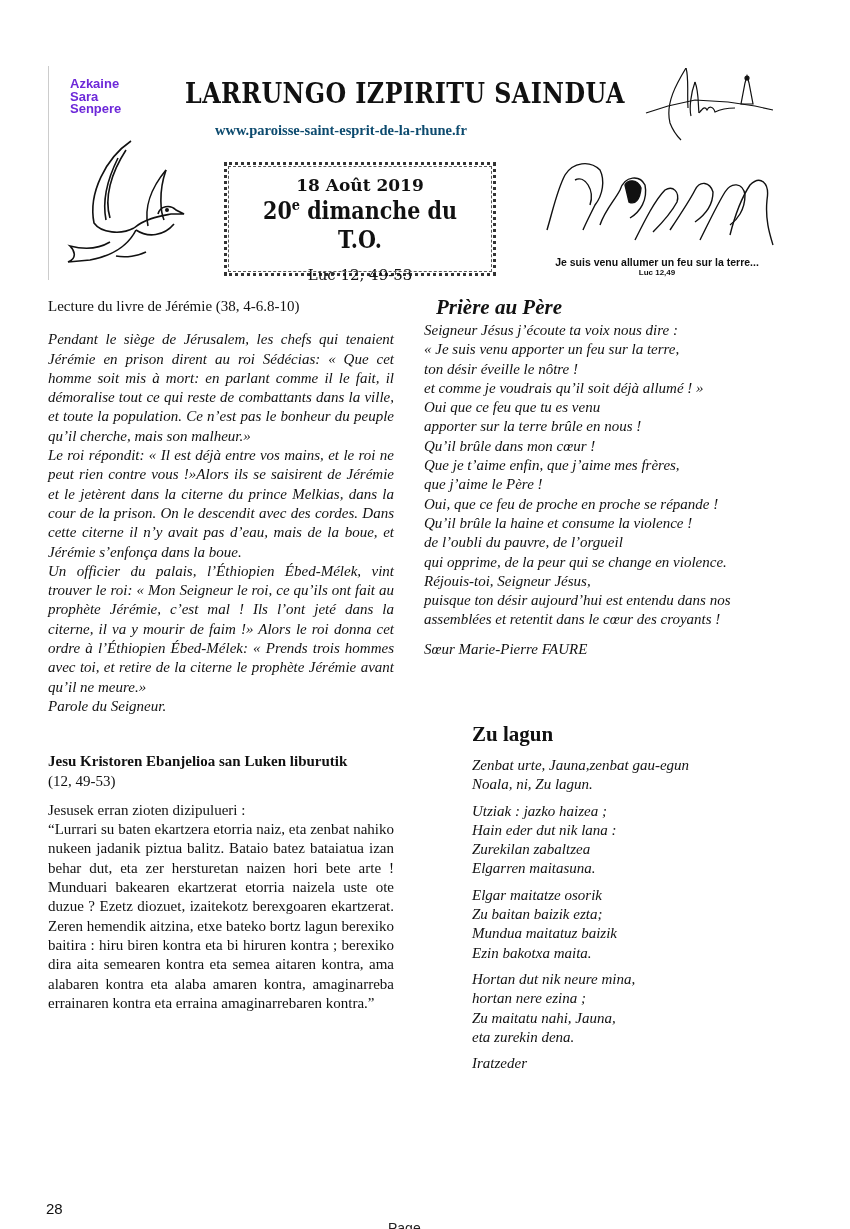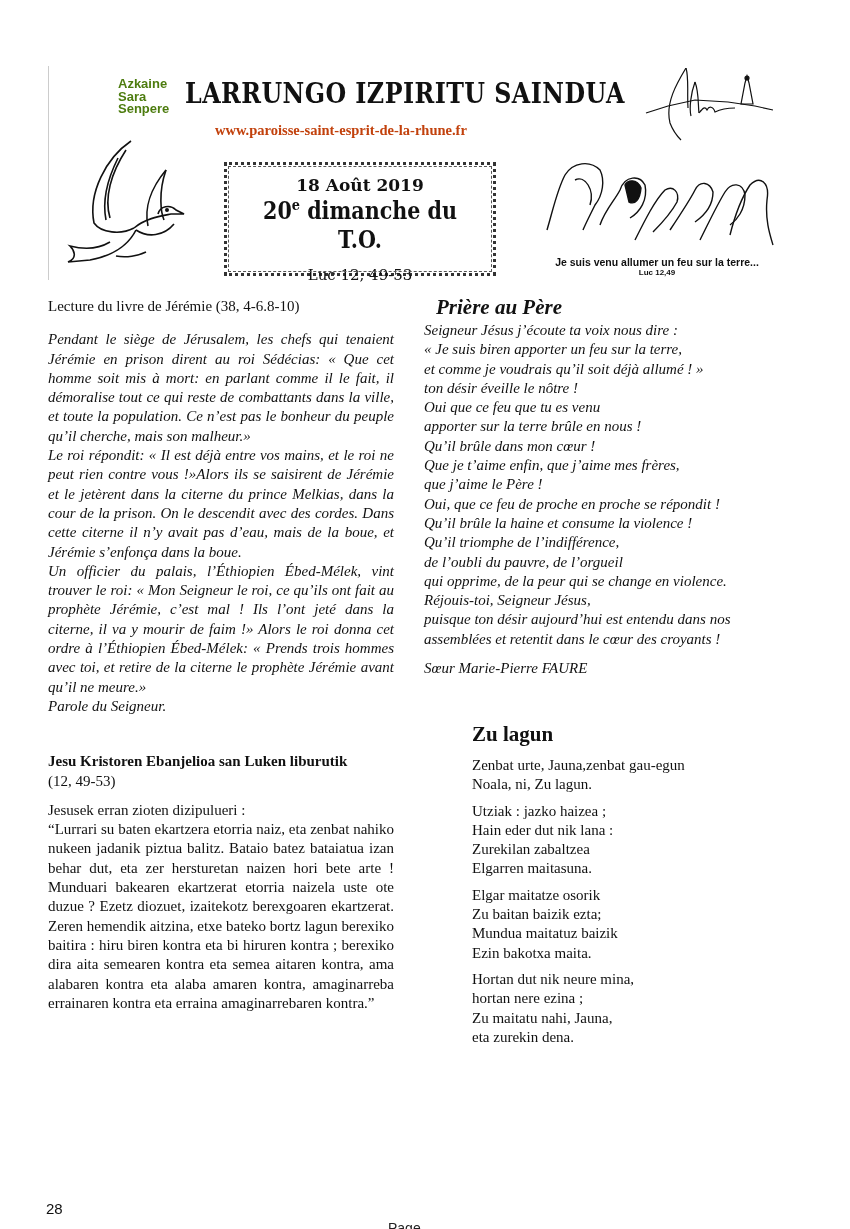--- a/index.html
+++ b/index.html
@@ -1,24 +1,24 @@
 <!DOCTYPE html>
 <html><head>
 <meta charset="utf-8">
 <style>
   html, body { margin: 0; padding: 0; background: #fff; }
   body { width: 850px; height: 1229px; position: relative; overflow: hidden; color: #111; font-family: "Liberation Serif", serif; }
   .abs { position: absolute; }
 
   
   .banner { left: 48px; top: 66px; width: 730px; height: 214px; border-left: 1px solid #ccc; }
-  .parishes { left: 70px; top: 78px; font-family: "Liberation Sans", sans-serif; font-weight: bold; font-size: 13px; line-height: 12px; color: #4d7c0f; margin-left: 48px; }
+  .parishes { left: 70px; top: 78px; font-family: "Liberation Sans", sans-serif; font-weight: bold; font-size: 13px; line-height: 12px; color: #6d28d9; }
   .parishes div { height: 12.5px; }
   .title { left: 185px; top: 78px; font-family: "DejaVu Serif", serif; font-weight: bold; font-size: 27px; letter-spacing: 0.5px; transform: scaleX(0.88); transform-origin: left; color: #111; }
-  .website { left: 215px; top: 122px; font-family: "Liberation Serif", serif; font-weight: bold; font-size: 14.5px; color: #c2410c; }
+  .website { left: 215px; top: 122px; font-family: "Liberation Serif", serif; font-weight: bold; font-size: 14.5px; color: #0c4a6e; }
   .datebox { left: 224px; top: 162px; width: 266px; height: 108px; border: 3px dotted #333; outline: 1px dashed #555; outline-offset: -5px; text-align: center; }
   .datebox .d1 { font-family: "DejaVu Serif", serif; font-weight: bold; font-size: 17px; margin-top: 10px; }
   .datebox .d2 { font-family: "DejaVu Serif", serif; font-weight: bold; font-size: 24px; margin-top: 1px; transform: scaleX(0.86); }
   .datebox .d2 sup { font-size: 15px; }
   .datebox .d3 { font-family: "DejaVu Serif", serif; font-weight: normal; font-size: 15px; margin-top: 12px; }
   .dove { left: 66px; top: 138px; }
   .church { left: 643px; top: 68px; }
   .crowd { left: 545px; top: 160px; }
   .caption { left: 537px; top: 256px; width: 240px; text-align: center; font-family: "Liberation Sans", sans-serif; font-weight: bold; font-size: 10.5px; line-height: 12px; }
   .caption .ref { font-size: 8px; line-height: 10px; }
@@ -26,21 +26,21 @@
   
   .col { font-size: 15px; line-height: 19.3px; }
   .left { left: 48px; top: 297px; width: 346px; }
   .right { left: 424px; top: 295px; width: 350px; }
   .just { text-align: justify; }
   .ital { font-style: italic; }
   p { margin: 0; }
   .heading-prayer { font-size: 21px; font-weight: bold; font-style: italic; line-height: 24px; margin-bottom: 2px; margin-left: 12px; }
   .zu { left: 472px; top: 722px; width: 300px; font-size: 15px; line-height: 19.3px; }
   .zu h2 { font-size: 21px; font-weight: bold; margin: 0 0 10px 0; line-height: 24px; }
-  .stanza { margin-bottom: 7px; }
+  .stanza { margin-bottom: 7px; font-style: italic; }
   .gap6 { margin-top: 14px; }
   .gap10 { margin-top: 10px; }
   .gospel-title { font-weight: bold; }
   .pagenum { left: 46px; top: 1200px; font-family: "Liberation Sans", sans-serif; font-size: 15px; }
   .footer-label { left: 388px; top: 1220px; font-family: "Liberation Sans", sans-serif; font-size: 14px; color: #222; }
 </style>
 </head>
 <body>
 
 <div class="abs banner"></div>
@@ -117,31 +117,30 @@
   <p class="gospel-title">Jesu Kristoren Ebanjelioa san Luken liburutik</p>
   <p>(12, 49-53)</p>
   <p class="gap10">Jesusek erran zioten dizipulueri :</p>
   <p class="just">“Lurrari su baten ekartzera etorria naiz, eta zenbat nahiko nukeen jadanik piztua balitz. Bataio batez bataiatua izan behar dut, eta zer hersturetan naizen hori bete arte ! Munduari bakearen ekartzerat etorria naizela uste ote duzue ? Ezetz diozuet, izaitekotz berexgoaren ekartzerat. Zeren hemendik aitzina, etxe bateko bortz lagun berexiko baitira : hiru biren kontra eta bi hiruren kontra ; berexiko dira aita semearen kontra eta semea aitaren kontra, ama alabaren kontra eta alaba amaren kontra, amaginarreba errainaren kontra eta erraina amaginarrebaren kontra.”</p>
 </div>
 
 <div class="abs col right">
   <div class="heading-prayer">Prière au Père</div>
   <div class="ital">
     <div>Seigneur Jésus j’écoute ta voix nous dire :</div>
-    <div>« Je suis biren apporter un feu sur la terre,</div>
+    <div>« Je suis venu apporter un feu sur la terre,</div>
+    <div>ton désir éveille le nôtre !</div>
     <div>et comme je voudrais qu’il soit déjà allumé ! »</div>
-    <div>ton désir éveille le nôtre !</div>
     <div>Oui que ce feu que tu es venu</div>
     <div>apporter sur la terre brûle en nous !</div>
     <div>Qu’il brûle dans mon cœur !</div>
     <div>Que je t’aime enfin, que j’aime mes frères,</div>
     <div>que j’aime le Père !</div>
-    <div>Oui, que ce feu de proche en proche se répondit !</div>
+    <div>Oui, que ce feu de proche en proche se répande !</div>
     <div>Qu’il brûle la haine et consume la violence !</div>
-    <div>Qu’il triomphe de l’indifférence,</div>
     <div>de l’oubli du pauvre, de l’orgueil</div>
     <div>qui opprime, de la peur qui se change en violence.</div>
     <div>Réjouis-toi, Seigneur Jésus,</div>
     <div>puisque ton désir aujourd’hui est entendu dans nos</div>
     <div>assemblées et retentit dans le cœur des croyants !</div>
   </div>
   <div class="ital gap10">Sœur Marie-Pierre  FAURE</div>
 </div>
 
 <div class="abs zu">
@@ -161,16 +160,17 @@
     <div>Zu baitan baizik ezta;</div>
     <div>Mundua maitatuz baizik</div>
     <div>Ezin bakotxa maita.</div>
   </div>
   <div class="stanza">
     <div>Hortan dut nik neure mina,</div>
     <div>hortan nere ezina ;</div>
     <div>Zu maitatu nahi, Jauna,</div>
     <div>eta zurekin dena.</div>
   </div>
+  <div class="ital">Iratzeder</div>
 </div>
 
 <div class="abs pagenum">28</div>
 <div class="abs footer-label">Page</div>
 
 </body></html>

